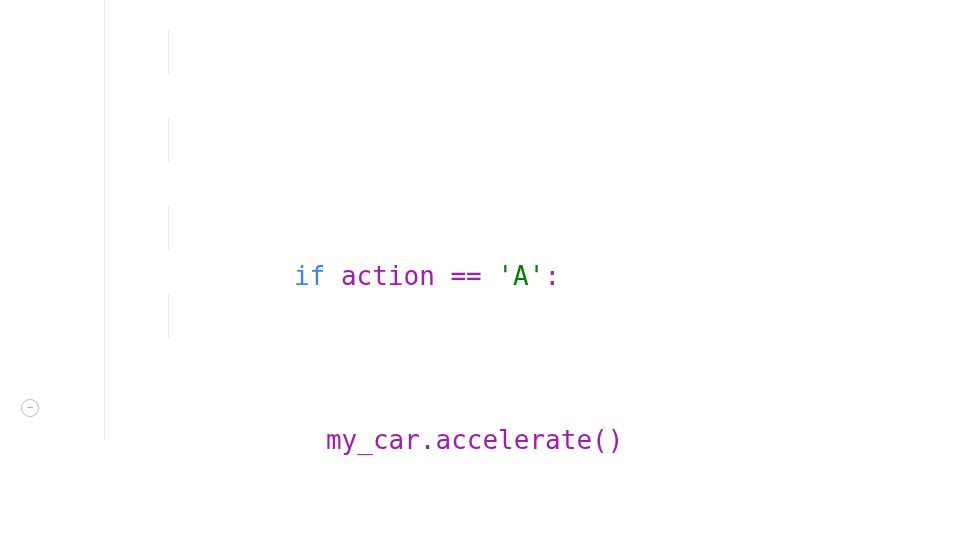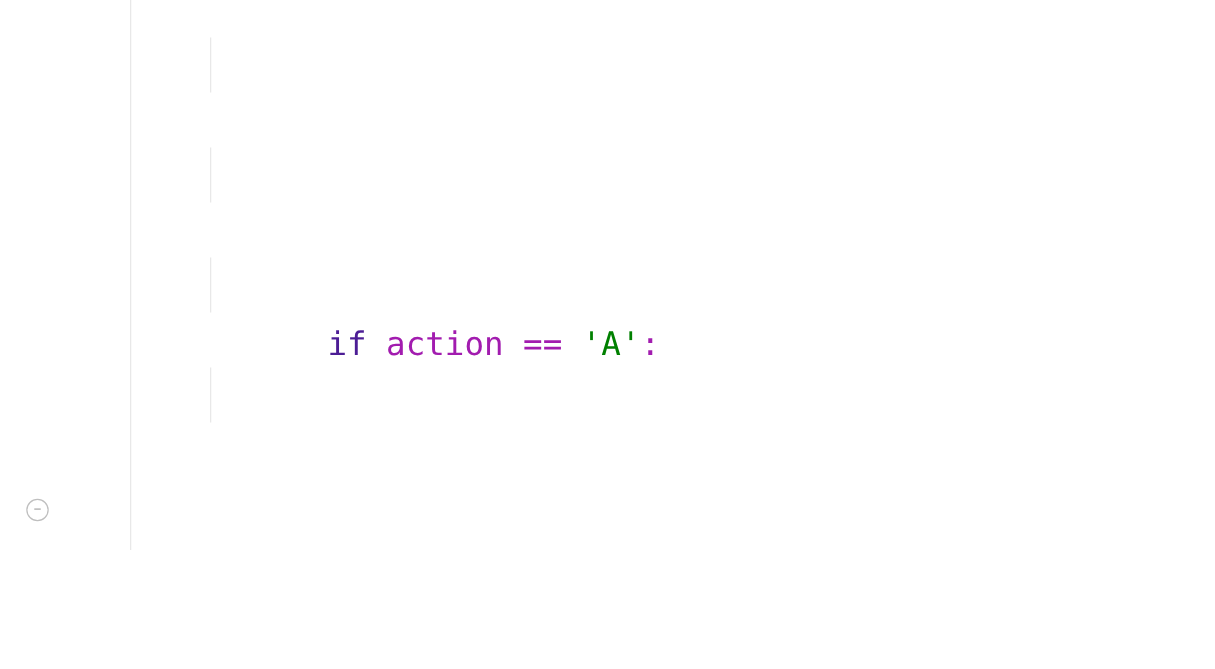--- a/index.html
+++ b/index.html
@@ -60,21 +60,21 @@
     width: 1px;
     background: #e8e8e8;
   }
   .g1 { left: 58px; }      
   .g2 { left: 122px; }     
   .guides {
     position: absolute;
     left: 0; right: 0; top: 0; bottom: 0;
     pointer-events: none;
   }
-  .kw { color: #4c1d95; }           
+  .kw { color: #3b82f6; margin-left: 32px; }           
   .str { color: #008000; }          
   .plain { color: #a21caf; }
   .code-area .line { z-index: 1; }
   .code-area { position: relative; }
 </style>
 </head>
 <body>
 
 <div class="editor">
   <div class="gutter">
@@ -93,20 +93,23 @@
       <div class="guide g2" style="top:206px; height:44px;"></div>
       <div class="guide g2" style="top:294px; height:44px;"></div>
     </div>
 
     
     <div class="line" style="padding-left:122px;">
       <span class="kw">if</span><span class="plain"> action == </span><span class="str">'A'</span><span class="plain">:</span>
     </div>
 
     
+    <div class="line" style="padding-left:186px;">
+      <span class="plain">my_car.accelerate()</span>
+    </div>
 
     
     
 
     
     
 
     
     
 

